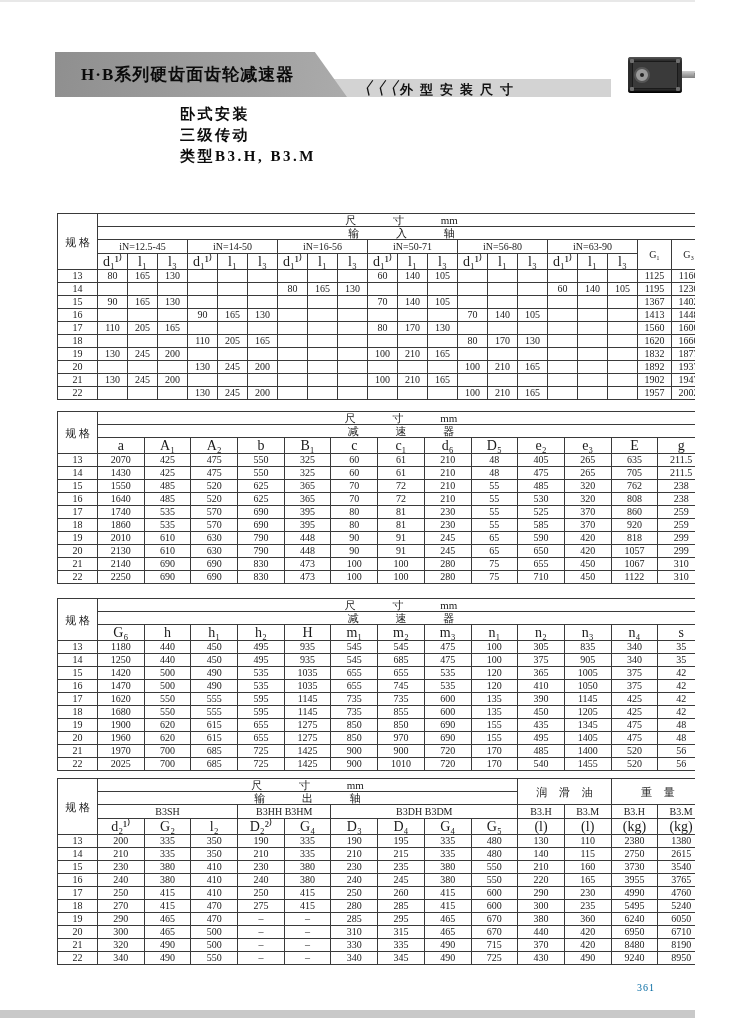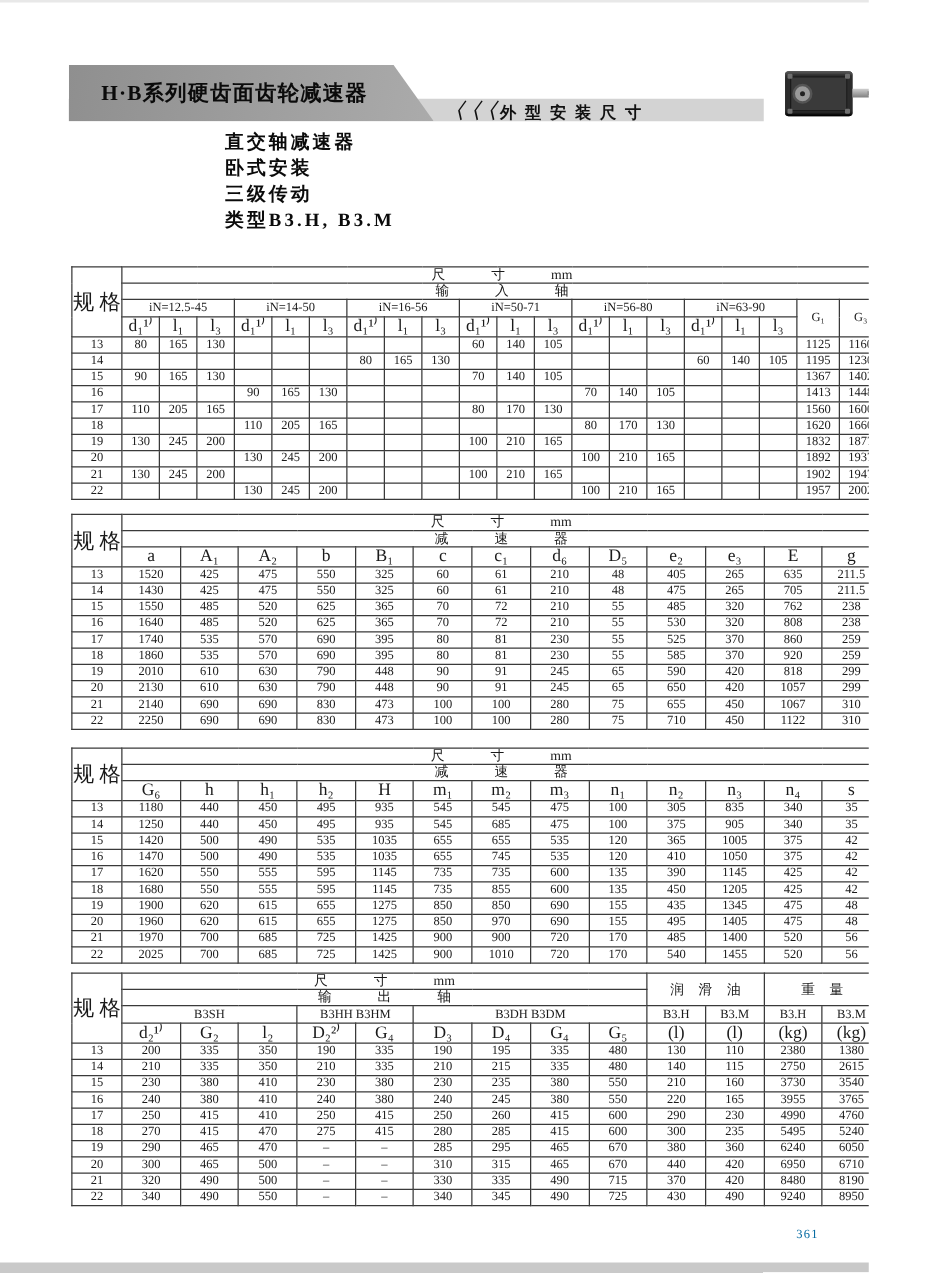--- a/index.html
+++ b/index.html
@@ -33,21 +33,21 @@
   .intro { position:absolute; left:180px; top:102px; font-size:15px; font-weight:bold; line-height:21px; letter-spacing:2.5px; color:#0b0b0b; }
   
   table { border-collapse:collapse; table-layout:fixed; width:648px; background:#fff; }
   th, td { border:1px solid #3a3a3a; text-align:center; vertical-align:middle; font-weight:normal; padding:0; overflow:hidden; white-space:nowrap; }
   td { height:13px; font-size:10px; line-height:12px; }
   .h-cn th { height:13px; font-size:11px; line-height:12px; }
   .spread { word-spacing:34px; }
   .spread-sm { word-spacing:9px; }
   .h-group th { height:14px; font-size:10px; line-height:13px; }
   .h-sub th { height:16px; font-size:14px; line-height:15px; }
-  th.spec { font-size:17px; }
+  th.spec { font-size:11px; }
   .tbl { position:absolute; left:57px; }
   .t1 { top:211px; } .t2 { top:409px; } .t3 { top:596px; } .t4 { top:776px; }
   col.c-spec { width:40px; } col.c-n { width:30px; } col.c-g { width:34px; }
   
   .page-num { position:absolute; right:40px; top:980px; font-size:10px; color:#0369a1; letter-spacing:1px; }
   .bottom-strip { position:absolute; left:0; bottom:0; width:750px; height:8px; background:#c9c9c9; }
 </style>
 </head>
 <body>
 
@@ -67,21 +67,20 @@
     <div class="photo-hub-c"></div>
     <div class="photo-shaft"></div>
     <div class="photo-shaft-tip"></div>
     <div class="photo-bolt" style="left:2px;top:4px;"></div>
     <div class="photo-bolt" style="left:48px;top:4px;"></div>
     <div class="photo-bolt" style="left:2px;top:32px;"></div>
     <div class="photo-bolt" style="left:48px;top:32px;"></div>
   </div>
 
   <div class="intro">
-    <div>直交轴减速器</div>
     <div>卧式安装</div>
     <div>三级传动</div>
     <div>类型B3.H, B3.M</div>
   </div>
 
   <table class="tbl t1">
     <colgroup>
       <col class="c-spec">
       <col class="c-n">
         <col class="c-n">
@@ -401,21 +400,21 @@
         <th>D₅</th>
         <th>e₂</th>
         <th>e₃</th>
         <th>E</th>
         <th>g</th>
       </tr>
     </thead>
     <tbody>
         <tr>
           <td>13</td>
-          <td>1520</td>
+          <td>2070</td>
           <td>425</td>
           <td>475</td>
           <td>550</td>
           <td>325</td>
           <td>60</td>
           <td>61</td>
           <td>210</td>
           <td>48</td>
           <td>405</td>
           <td>265</td>

